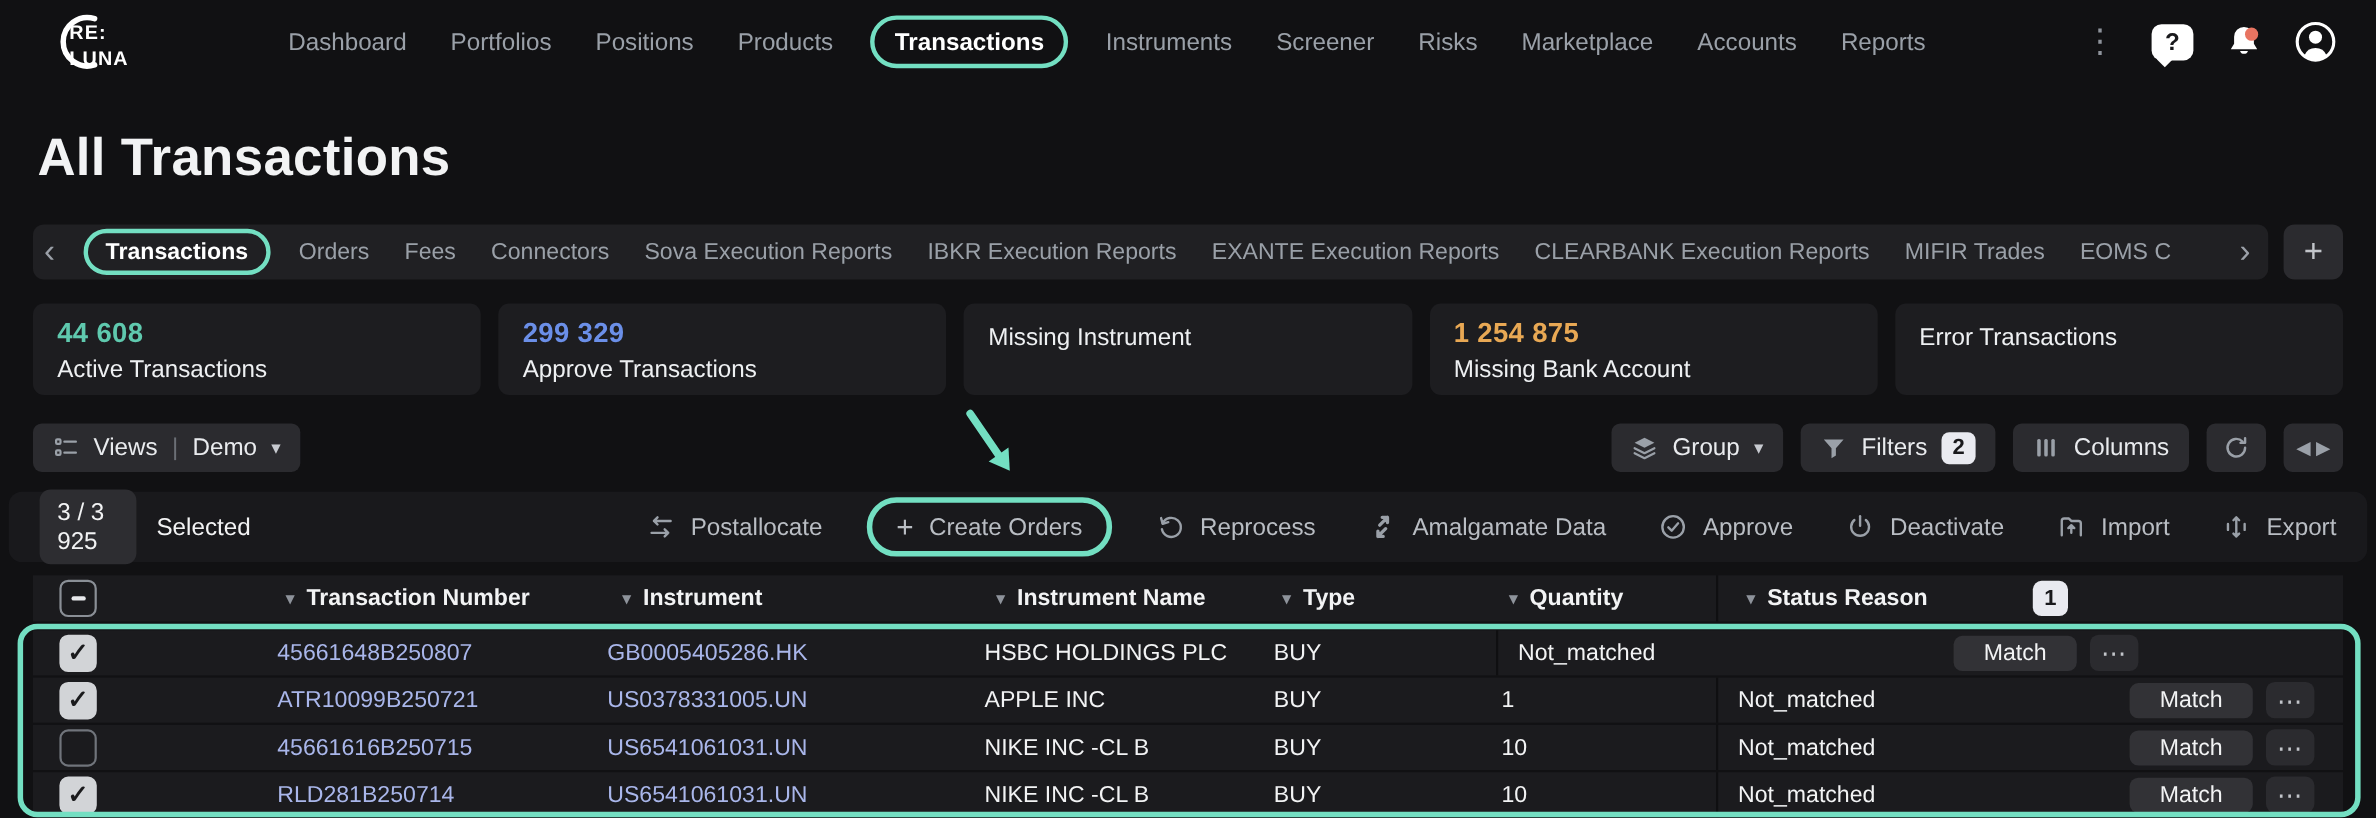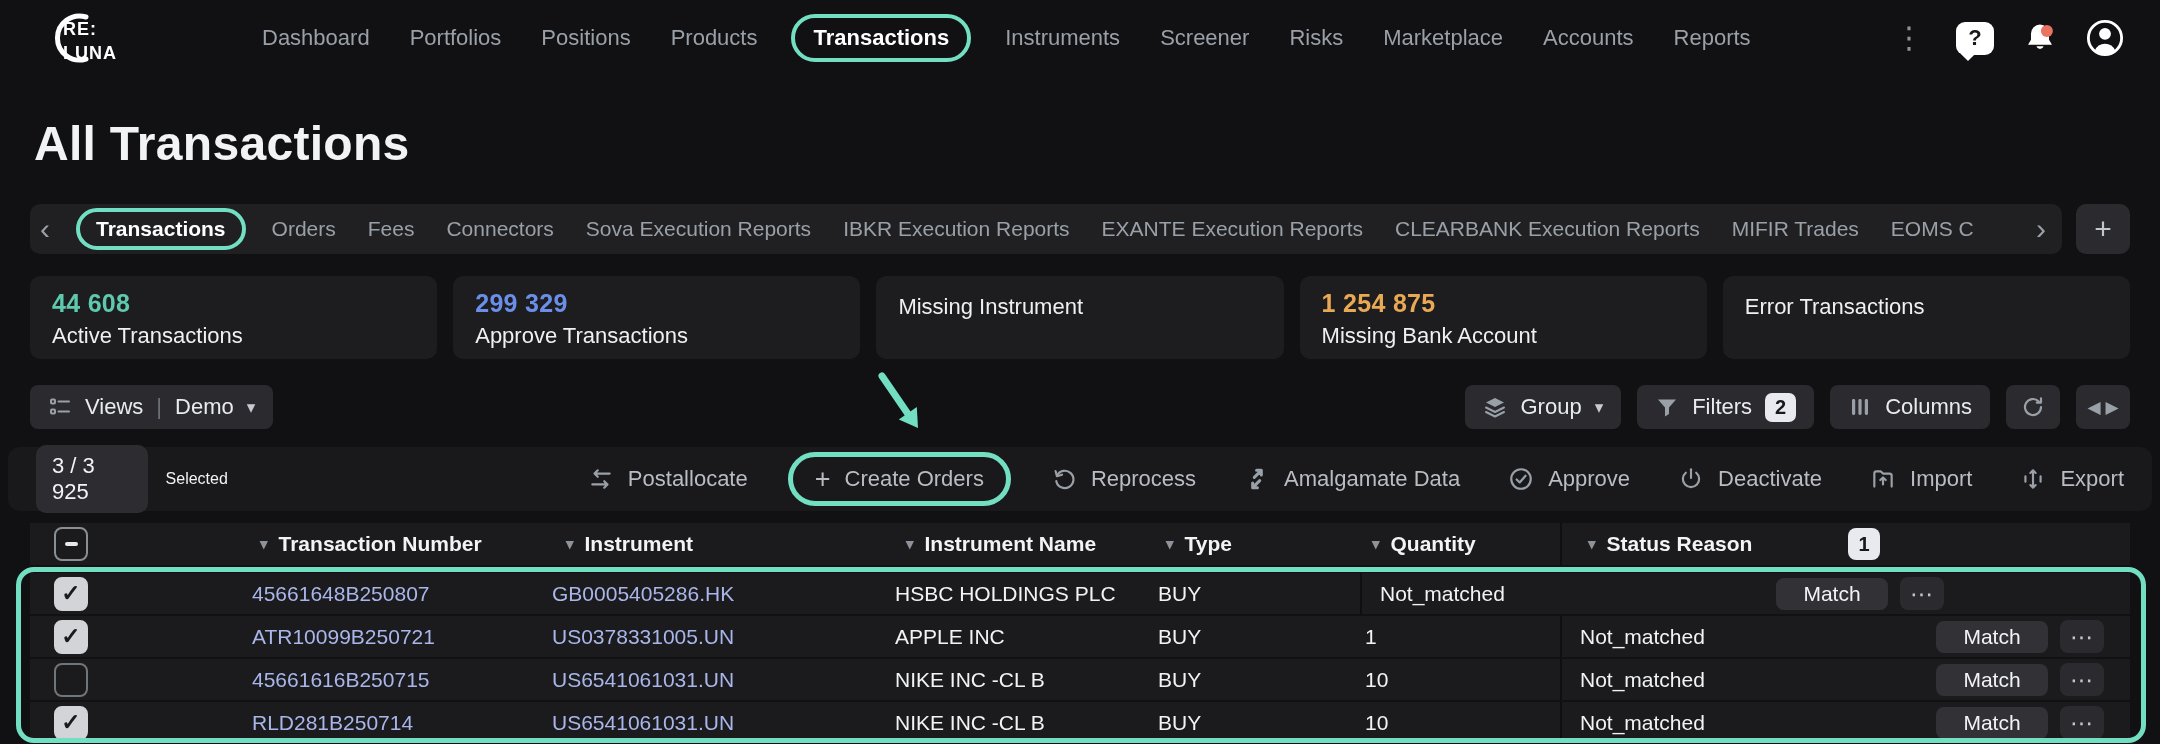--- a/index.html
+++ b/index.html
@@ -62,21 +62,21 @@
   .icon-button { width:54px; height:44px; background:var(--btn); border:none; border-radius:8px;
                  display:flex; align-items:center; justify-content:center; color:#9aa0a8; gap:5px; }
   .icon-button svg { width:24px; height:24px; stroke:#9aa0a8; fill:none; stroke-width:2.2;
                      stroke-linecap:round; stroke-linejoin:round; }
   .pager-glyph { font-size:17px; color:#9aa0a8; }
 
   
   .actions-row { margin:18px 8px 0; height:64px; background:#19191c; border-radius:12px;
                  display:flex; align-items:center; padding:0 28px; }
   .selected-pill { background:#2d2d31; border-radius:10px; padding:8px 16px; font-size:22px; }
-  .selected-label { margin-left:18px; font-size:16px; }
+  .selected-label { margin-left:18px; font-size:22px; }
   .row-actions { display:flex; align-items:center; gap:48px; margin-left:360px; flex:1;
                  color:var(--muted2); font-size:22px; white-space:nowrap; }
   .action-button { background:none; border:none; color:var(--muted2); font-size:22px; display:flex;
                    align-items:center; gap:14px; font-family:inherit; cursor:pointer; padding:0; }
   .action-button svg { width:26px; height:26px; stroke:#9aa0a8; fill:none; stroke-width:2;
                        stroke-linecap:round; stroke-linejoin:round; }
   .action-button.annotated { border:5px solid var(--teal); border-radius:30px; padding:9px 22px; margin:-9px -8px; }
   .ml-auto { margin-left:auto; }
 
   

